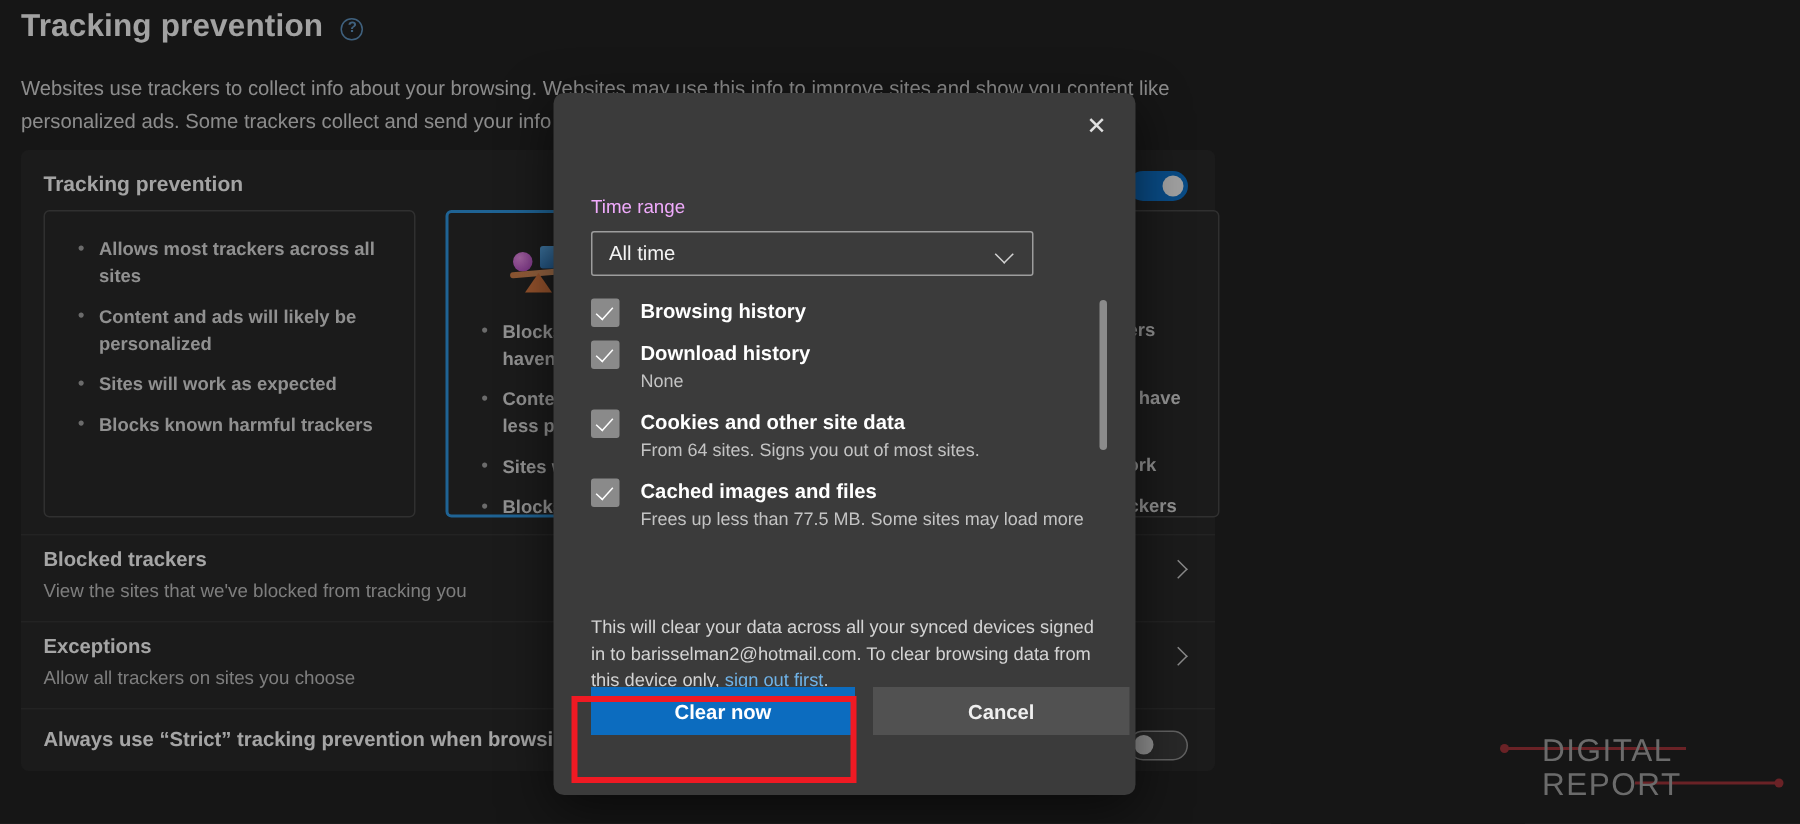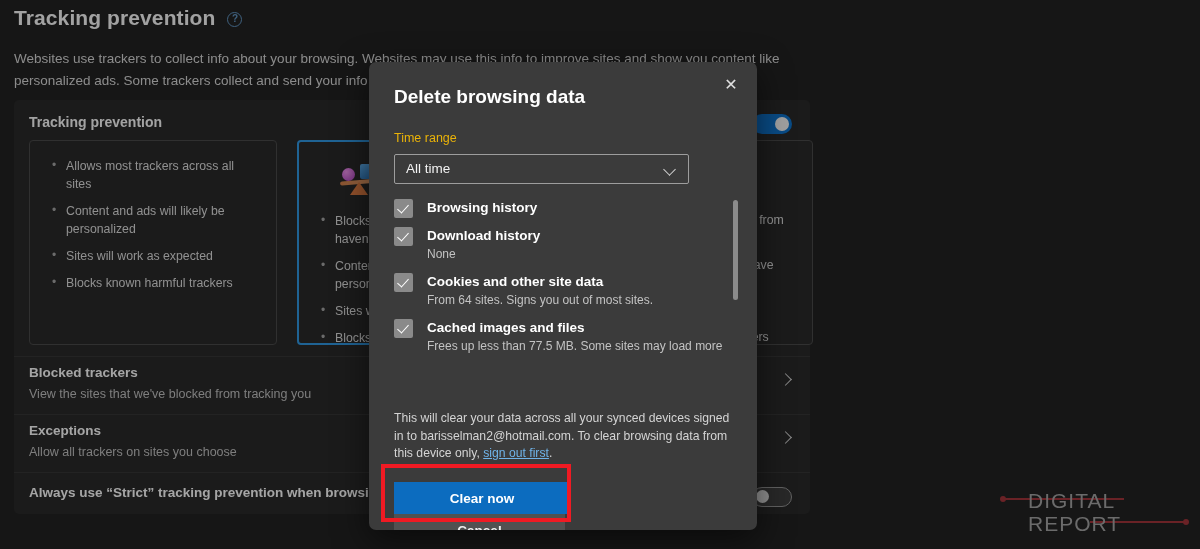--- a/index.html
+++ b/index.html
@@ -68,21 +68,21 @@
   .card.selected {
     border: 2px solid #2d8fd5;
   }
   .card-head {
     display: flex; align-items: center; gap: 14px;
     padding-left: 26px; margin-bottom: 12px; height: 42px;
   }
   .card-title { font-size: 19px; color: #f0f0f0; font-weight: 400; }
   .card-sub { font-size: 11px; color: #b9b9b9; }
   .card-title-wrap { display:flex; flex-direction:column; }
-  .bullets { list-style: none; }
+  .bullets { list-style: none; font-weight: bold; }
   .bullets li {
     position: relative; font-size: 12.3px; line-height: 18px;
     color: #cfcfcf; padding-left: 22px; margin-bottom: 9px;
   }
   .bullets li::before {
     content: "•"; position: absolute; left: 8px; top: -1px;
     color: #9a9a9a; font-size: 12px;
   }
 
   
@@ -146,21 +146,21 @@
     position: absolute; right: 12px; top: 10px;
     width: 28px; height: 26px; cursor: pointer;
     color: #e0e0e0; font-size: 16px; line-height: 26px; text-align: center;
   }
   .dlg-title {
     position: absolute; left: 25px; top: 24px;
     font-size: 19px; color: #ffffff; font-weight: 600;
   }
   .dlg-label {
     position: absolute; left: 25px; top: 69px;
-    font-size: 12.5px; color: #eab308;
+    font-size: 12.5px; color: #f0abfc;
   }
   .dlg-select {
     position: absolute; left: 25px; top: 92px;
     width: 295px; height: 30px;
     background: #3b3b3b; border: 1px solid #9d9d9d; border-radius: 2px;
     cursor: pointer;
   }
   .dlg-select .val {
     position: absolute; left: 11px; top: 6px;
     font-size: 13.5px; color: #f2f2f2;
@@ -199,22 +199,22 @@
   }
 
   .dlg-note {
     position: absolute; left: 25px; top: 348px;
     width: 336px;
     font-size: 12.2px; line-height: 17.5px; color: #d4d4d4;
   }
   .dlg-note a { color: #6fb3e8; text-decoration: underline; cursor: pointer; }
 
   .dlg-buttons {
-    position: absolute; left: 25px; top: 420px;
-    display: flex; gap: 0; flex-direction: column;
+    position: absolute; left: 25px; top: 396px;
+    display: flex; gap: 0;
   }
   .btn {
     height: 32px; font-size: 13.5px; font-weight: 600;
     display: flex; align-items: center; justify-content: center;
     cursor: pointer; border: none;
   }
   .btn-primary { width: 176px; background: #0c6cbf; color: #ffffff; margin-right: 12px; }
   .btn-secondary { width: 171px; background: #515151; color: #f0f0f0; }
 
   .highlight-box {
@@ -330,21 +330,20 @@
       </div>
 
     </div>
   </div>
 
   <div class="overlay"></div>
 
   <div class="dialog">
 
     <div class="dlg-close">✕</div>
-    <div class="dlg-title">Delete browsing data</div>
 
     <div class="dlg-label">Time range</div>
     <div class="dlg-select">
       <span class="val">All time</span>
       <span class="caret"></span>
     </div>
 
     <div class="dlg-list">
 
       <div class="chk-item">

